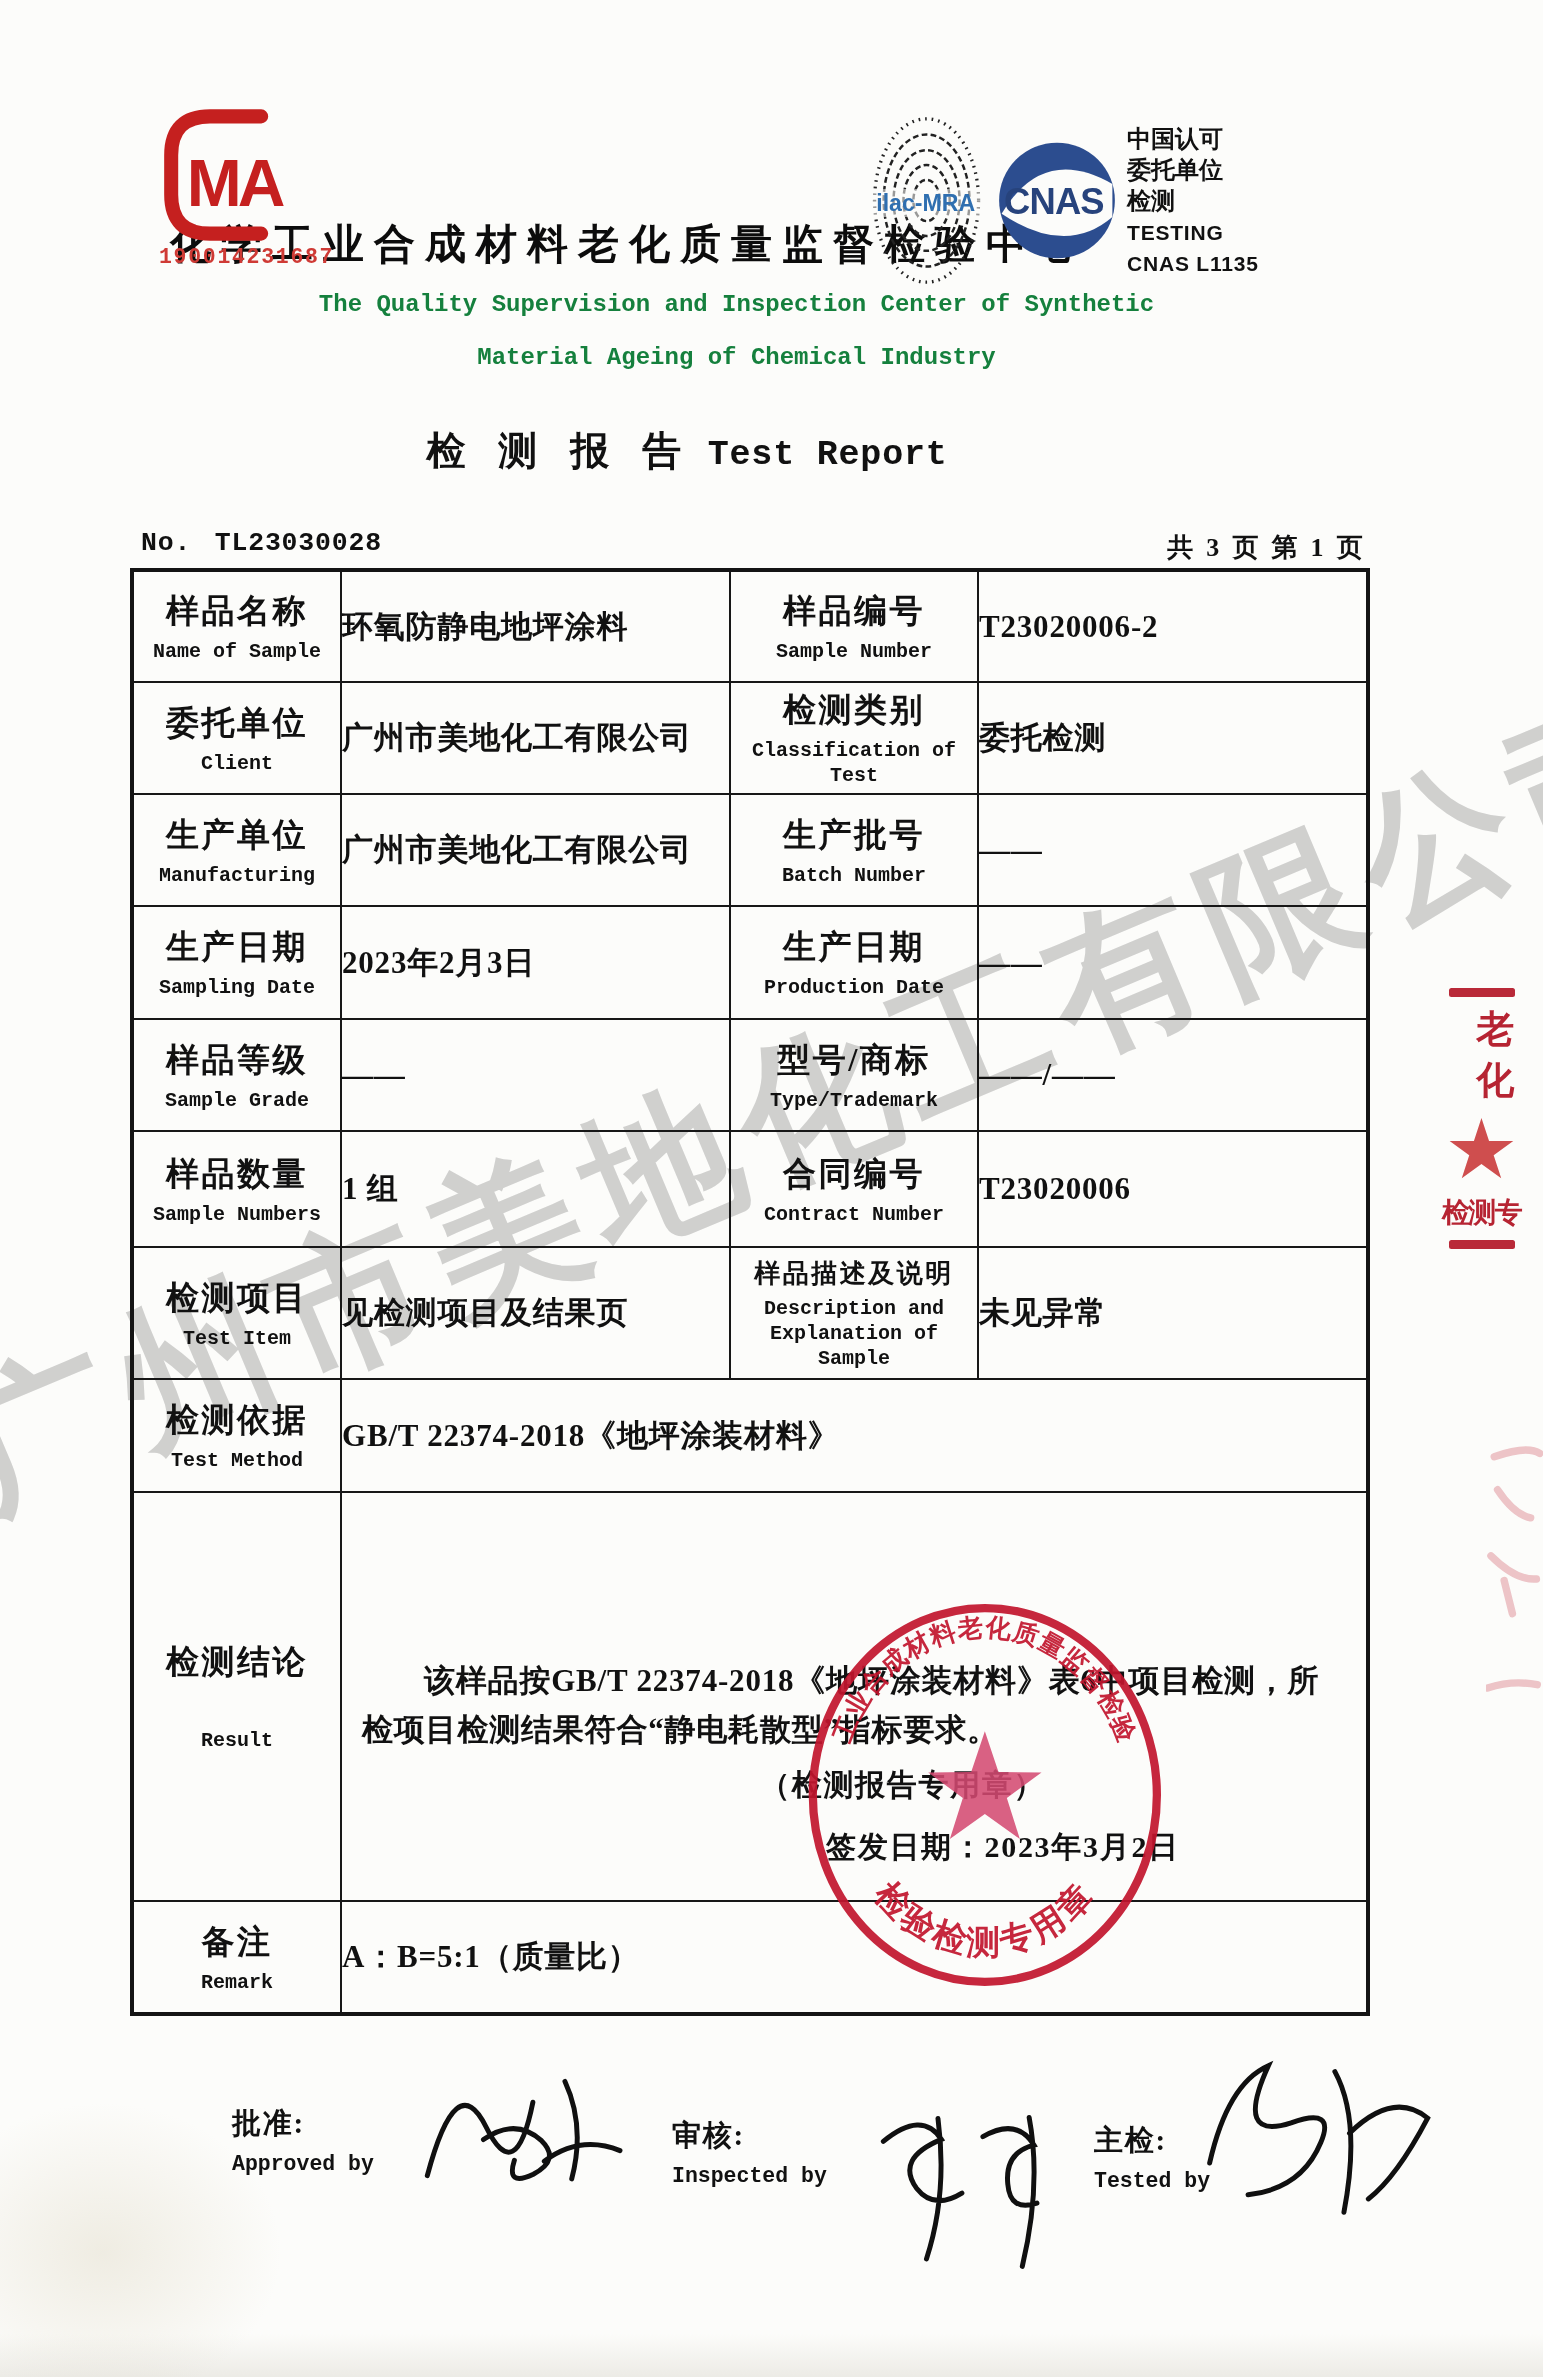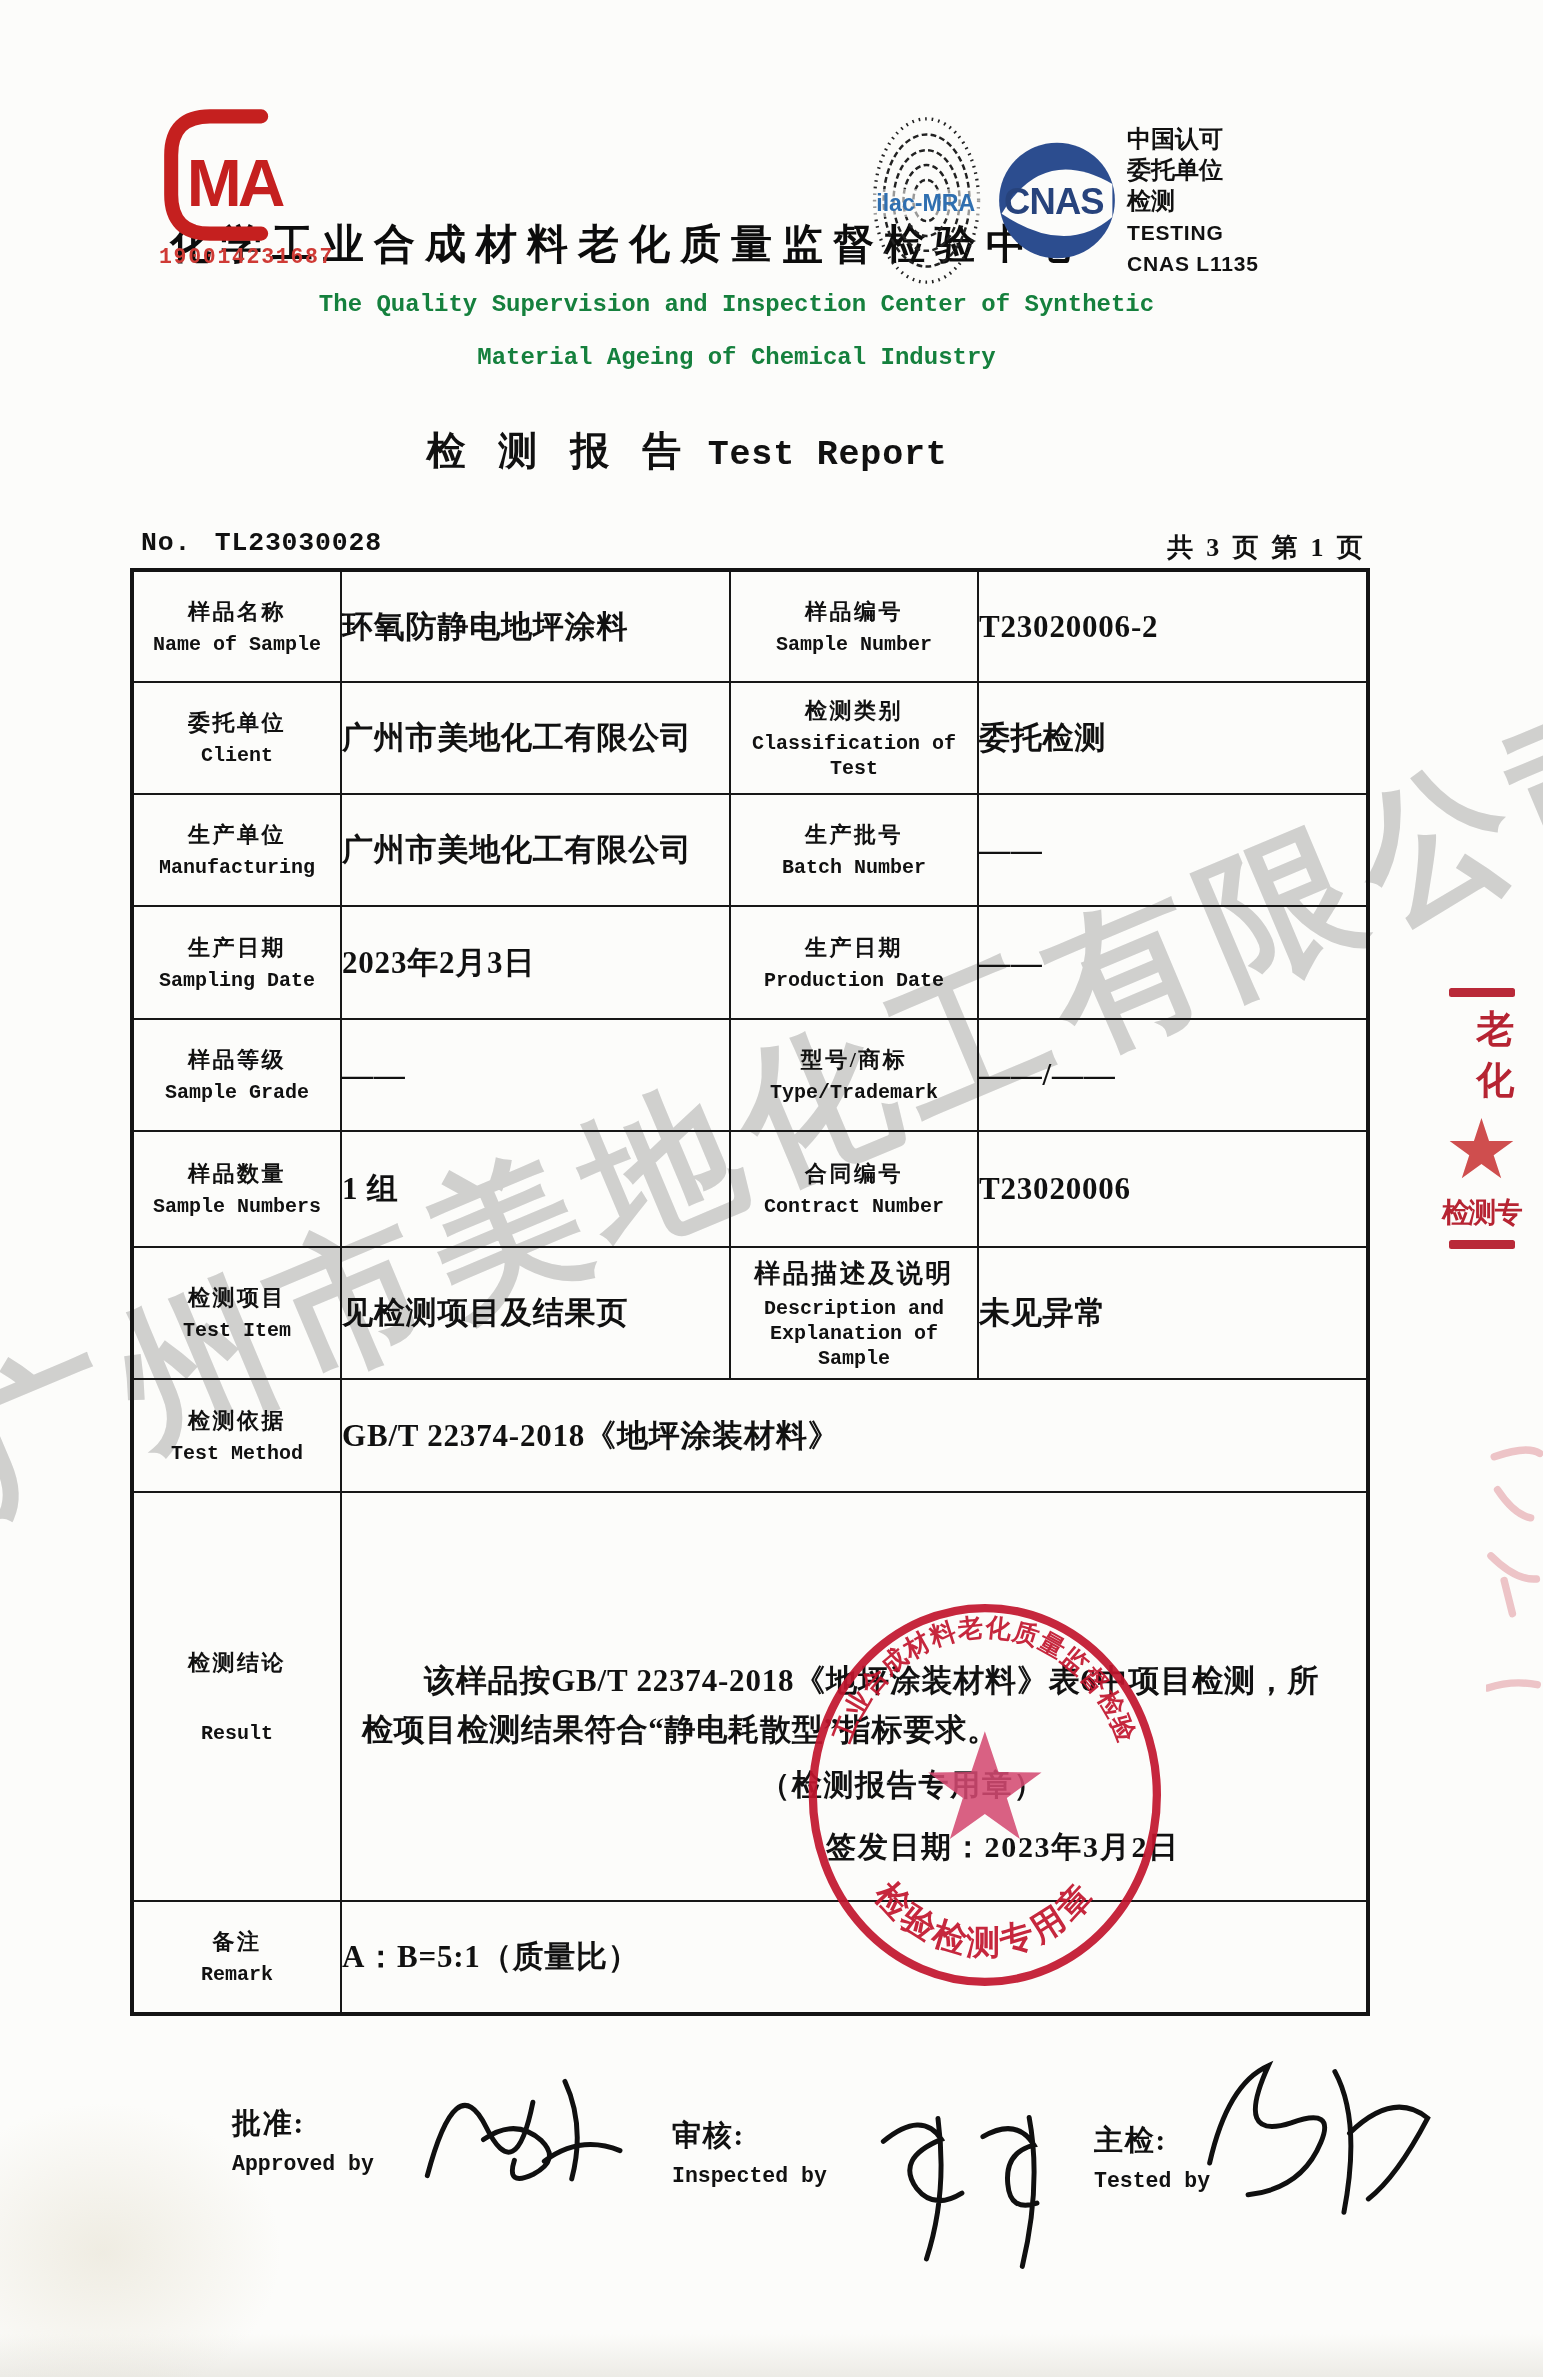--- a/index.html
+++ b/index.html
@@ -26,21 +26,21 @@
   .no-line{position:absolute;left:141px;top:528px;z-index:1;font-family:"Liberation Mono","DejaVu Sans Mono",monospace;
            font-size:26.5px;font-weight:bold;letter-spacing:0.8px;}
   .pagination{position:absolute;left:1101px;top:530px;width:265px;text-align:right;z-index:1;
               font-size:26px;font-weight:bold;letter-spacing:3.3px;}
   
   table.report{position:absolute;left:130px;top:568px;z-index:2;border-collapse:collapse;table-layout:fixed;
                width:1237px;background:transparent;}
   table.report td{border:2.5px solid #171717;padding:0;vertical-align:middle;}
   table.report{border:4.1px solid #141414;}
   td.lab{text-align:center;}
-  .lc{font-size:22px;font-weight:bold;letter-spacing:2.5px;}
+  .lc{font-size:33px;font-weight:bold;letter-spacing:2.5px;}
   .le{font-size:20px;font-weight:bold;font-family:"Liberation Mono","DejaVu Sans Mono",monospace;margin-top:5px;line-height:1.25;}
   td.val{font-size:31px;font-weight:600;padding-left:21.5px;letter-spacing:0.8px;}
   .result-lab .lc{display:block;}
   .result-lab .le{margin-top:43px;}
   td.result-cell{position:relative;vertical-align:top;}
   .result-text{margin:18px 20px 0 20px;font-size:31px;font-weight:600;line-height:1.55;text-indent:2em;letter-spacing:0.8px;}
   .seal-note{position:absolute;left:418px;top:272px;font-size:30px;font-weight:600;letter-spacing:1.7px;}
   .issue{position:absolute;left:484px;top:334px;font-size:30px;font-weight:600;letter-spacing:1.7px;}
   
   .stamp{position:absolute;left:788px;top:1588px;z-index:6;opacity:.92;}

